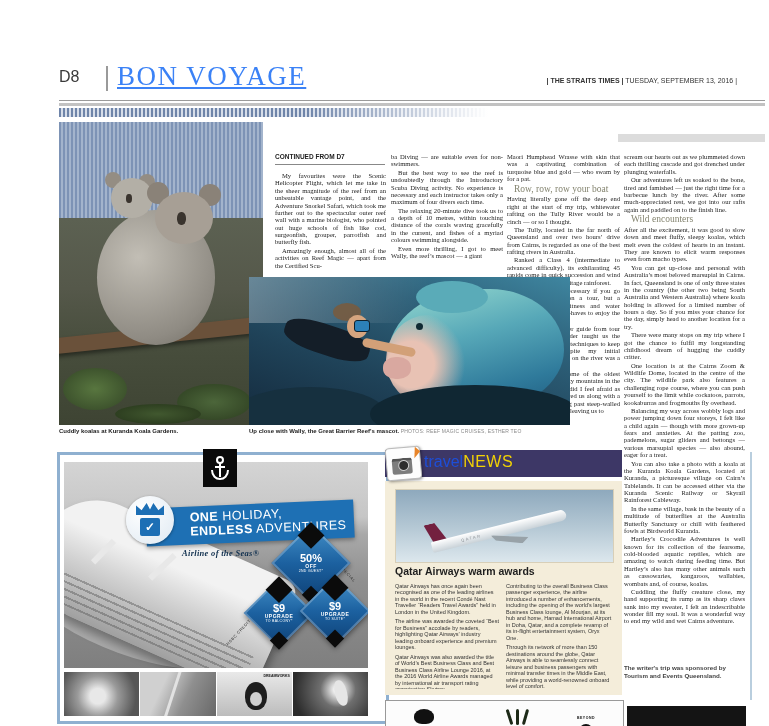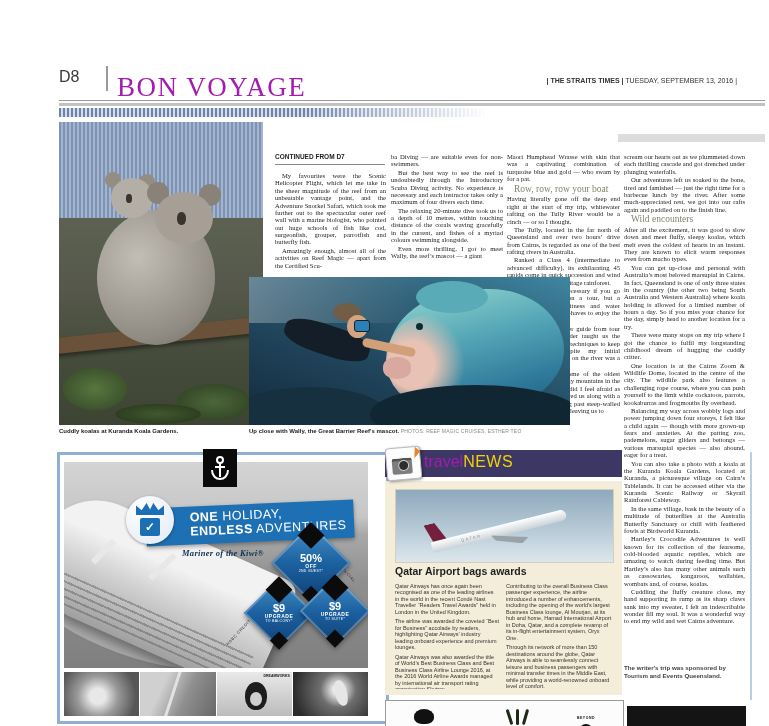--- a/index.html
+++ b/index.html
@@ -1,22 +1,22 @@
 <!DOCTYPE html>
 <html><head>
 <meta charset="utf-8">
 <style>
   html,body{margin:0;padding:0;background:#fff;}
   #page{position:relative;width:769px;height:726px;background:#fff;overflow:hidden;
         font-family:"Liberation Serif",serif;color:#1c1c1c;}
   
   .pgnum{position:absolute;left:59px;top:68px;font:16px "Liberation Sans",sans-serif;color:#3a3a3a;}
   .hd-vbar{position:absolute;left:106px;top:66px;width:2px;height:25px;background:#9a9a9a;}
-  .section-title{position:absolute;left:117px;top:72px;font:27px "Liberation Serif",serif;
-                 color:#a21caf;letter-spacing:1.5px;}
+  .section-title{position:absolute;left:117px;top:61px;font:27px "Liberation Serif",serif;
+                 color:#3b82f6;letter-spacing:1.5px;text-decoration:underline;}
   .masthead{position:absolute;right:32px;top:77px;font:7px "Liberation Sans",sans-serif;color:#333;}
   .masthead b{font-weight:bold;}
   .rule1{position:absolute;left:59px;top:100px;width:706px;height:1px;background:#9a9a9a;}
   .rule2{position:absolute;left:59px;top:103px;width:706px;height:3px;background:#c2c2c2;}
   .stripbar{position:absolute;left:59px;top:108px;width:447px;height:9px;
             background:repeating-linear-gradient(90deg,#6e84a9 0 2px,#d6dde9 2px 4px);}
   .stripfade{position:absolute;left:59px;top:108px;width:447px;height:9px;
              background:linear-gradient(90deg,rgba(255,255,255,0) 55%,#fff 96%);}
   
   .headline{position:absolute;left:275px;top:114px;font:bold 34px "Liberation Serif",serif;
@@ -141,21 +141,21 @@
   .panda-blob{position:absolute;left:28px;top:10px;width:22px;height:28px;border-radius:50% 50% 45% 45%;
               background:#1d1d1d;}
   .panda-belly{position:absolute;left:33px;top:20px;width:12px;height:14px;border-radius:50%;background:#cfcfcf;}
   .dw-label{position:absolute;right:2px;top:2px;font:bold 3.5px "Liberation Sans",sans-serif;color:#111;}
   .cell-skate{background:radial-gradient(circle at 60% 40%,#f0f0f0 8%,#6f6f6f 34%,#2c2c2c 85%);}
   .skater{position:absolute;left:42px;top:8px;width:12px;height:26px;border-radius:45%;
           background:#e6e6e6;transform:rotate(-14deg);}
   
   .tn-bar{position:absolute;left:385px;top:450px;width:237px;height:27px;background:#3d3766;}
   .tn-brand{position:absolute;left:424px;top:453px;font:16px "Liberation Sans",sans-serif;z-index:3;}
-  .tn-brand .t{color:#a21caf;} .tn-brand .n{color:#f2d204;font-weight:normal;letter-spacing:.5px;}
+  .tn-brand .t{color:#1d4ed8;} .tn-brand .n{color:#f2d204;font-weight:normal;letter-spacing:.5px;}
   .tn-cam{position:absolute;left:386px;top:447px;width:33px;height:31px;background:#fdfdfd;
           border:1px solid #bbb;border-radius:4px;transform:rotate(-5deg);z-index:2;
           box-shadow:1px 1px 3px rgba(0,0,0,.4);}
   .tn-cam-body{position:absolute;left:5px;top:10px;width:20px;height:13px;background:#7d7d7d;
                border-radius:2px;border-top:3px solid #555;}
   .tn-cam-lens{position:absolute;left:11px;top:12px;width:9px;height:9px;border-radius:50%;
                background:#2e2e2e;border:1.5px solid #cfcfcf;}
   .tn-cam-arrow{position:absolute;right:1px;top:1px;width:0;height:0;
                 border-left:7px solid transparent;border-top:9px solid #e8852a;transform:rotate(45deg);}
   .tn-panel{position:absolute;left:385px;top:481px;width:237px;height:214px;background:#f4edda;}
@@ -289,21 +289,21 @@
         <div class="rc-mast m2"></div>
       </div>
       <div class="rc-logo">
         <div class="rc-crown"></div>
         <div class="rc-check">✓</div>
       </div>
       <div class="rc-ribbon">
         <div class="ln"><b>ONE</b><span> HOLIDAY,</span></div>
         <div class="ln"><b>ENDLESS</b><span> ADVENTURES</span></div>
       </div>
-      <div class="rc-ship-name">Mariner of the Kiwi®</div>
+      <div class="rc-ship-name">Airline of the Seas®</div>
       <div class="arc-txt arc-seniors">SENIORS' SPECIAL</div>
       <div class="arc-txt arc-hsbc">HSBC CREDIT CARDS EXCLUSIVE</div>
       <div class="badge b50">
         <div class="badge-cap"></div>
         <div class="badge-tip"></div>
         <div class="badge-txt">
           <div class="bt-big">50%</div>
           <div class="bt-mid">OFF</div>
           <div class="bt-sml">2ND GUEST*</div>
         </div>
@@ -362,21 +362,21 @@
   <div class="tn-panel">
     <div class="qa-photo">
       <div class="qa-plane">
         <div class="qa-tail"></div>
         <div class="qa-fuselage">
             <span class="qa-text">QATAR</span>
           </div>
         <div class="qa-wing"></div>
       </div>
     </div>
-    <div class="qa-headline">Qatar Airport bags awards</div>
+    <div class="qa-headline">Qatar Airways warm awards</div>
     <div class="qa-col qc1">
       <p>Qatar Airways has once again been recognised as one of the leading airlines in the world in the recent Condé Nast Traveller “Readers Travel Awards” held in London in the United Kingdom.</p>
       <p>The airline was awarded the coveted “Best for Business” accolade by readers, highlighting Qatar Airways’ industry leading onboard experience and premium lounges.</p>
       <p>Qatar Airways was also awarded the title of World’s Best Business Class and Best Business Class Airline Lounge 2016, at the 2016 World Airline Awards managed by international air transport rating organisation Skytrax.</p>
     </div>
     <div class="qa-col qc2">
       <p>Contributing to the overall Business Class passenger experience, the airline introduced a number of enhancements, including the opening of the world’s largest Business Class lounge, Al Mourjan, at its hub and home, Hamad International Airport in Doha, Qatar, and a complete revamp of its in-flight entertainment system, Oryx One.</p>
       <p>Through its network of more than 150 destinations around the globe, Qatar Airways is able to seamlessly connect leisure and business passengers with minimal transfer times in the Middle East, while providing a world-renowned onboard level of comfort.</p>
     </div>
   </div>

